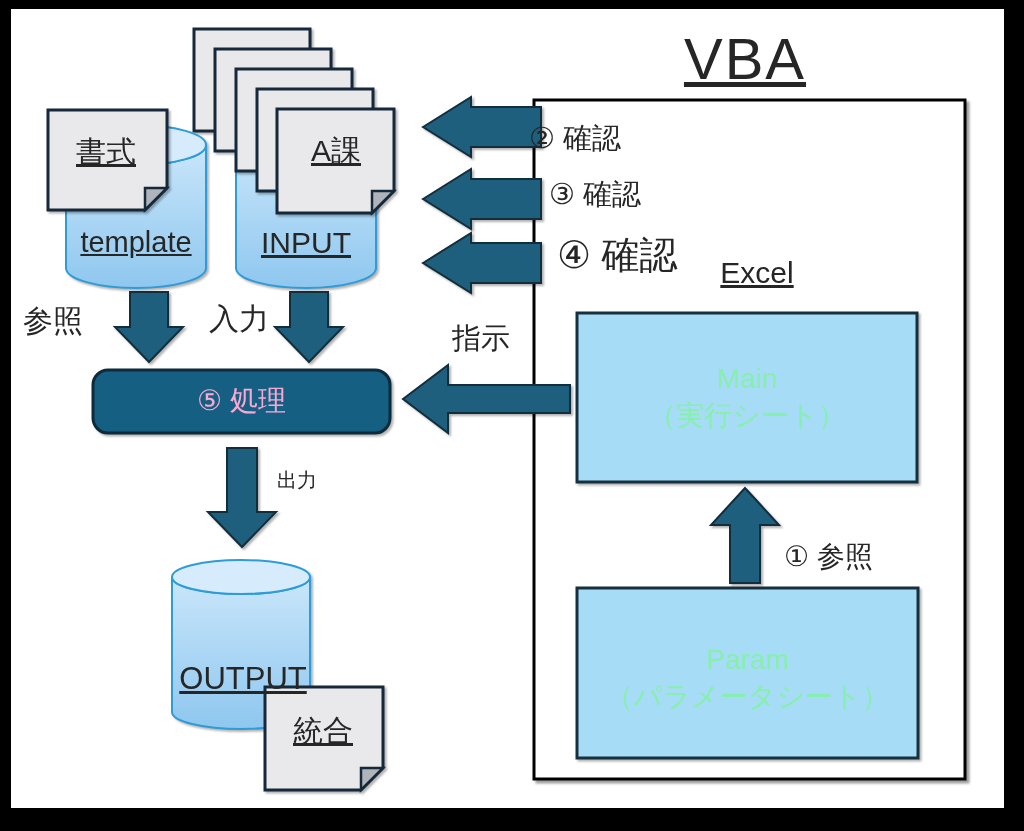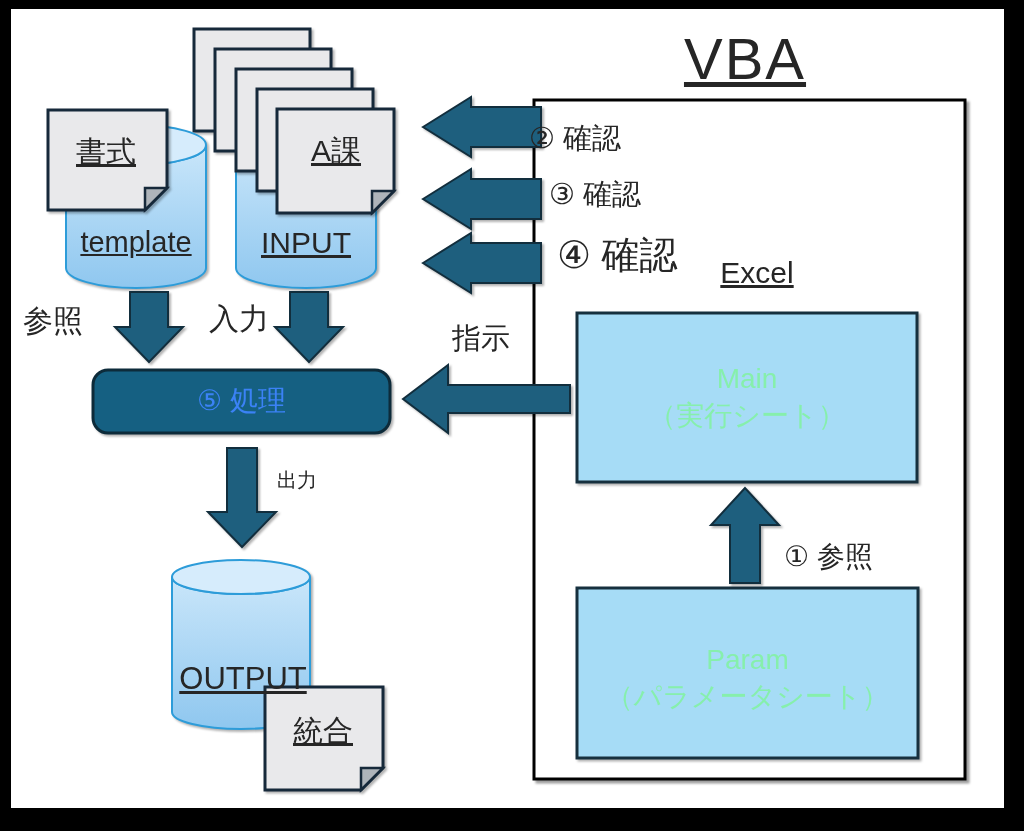--- a/index.html
+++ b/index.html
@@ -103,21 +103,21 @@
 
   <div class="lbl center-x" style="left:106px; top:137px; font-size:30px;">書式</div>
   <div class="lbl center-x" style="left:336px; top:136px; font-size:30px;">A課</div>
 
   <div class="lbl center-x" style="left:136px; top:228px; font-size:29px;">template</div>
   <div class="lbl center-x" style="left:306px; top:228px; font-size:30px;">INPUT</div>
 
   <div class="lbl" style="left:23px; top:306px; font-size:30px;">参照</div>
   <div class="lbl" style="left:209px; top:304px; font-size:30px;">入力</div>
 
-  <div class="box-text" style="left:93px; top:370px; width:297px; height:63px; font-size:28px; color:#3b82f6;">⑤ 処理</div>
+  <div class="box-text" style="left:93px; top:370px; width:297px; height:63px; font-size:28px; color:#f9a8d4;">⑤ 処理</div>
 
   <div class="lbl" style="left:452px; top:324px; font-size:29px;">指示</div>
 
   <div class="lbl" style="left:277px; top:470px; font-size:20px;">出力</div>
 
   <div class="lbl center-x" style="left:243px; top:663px; font-size:31px;">OUTPUT</div>
 
   <div class="lbl center-x" style="left:323px; top:716px; font-size:30px;">統合</div>
 
   <div class="box-text" style="left:577px; top:313px; width:340px; height:169px; font-size:28px;">

